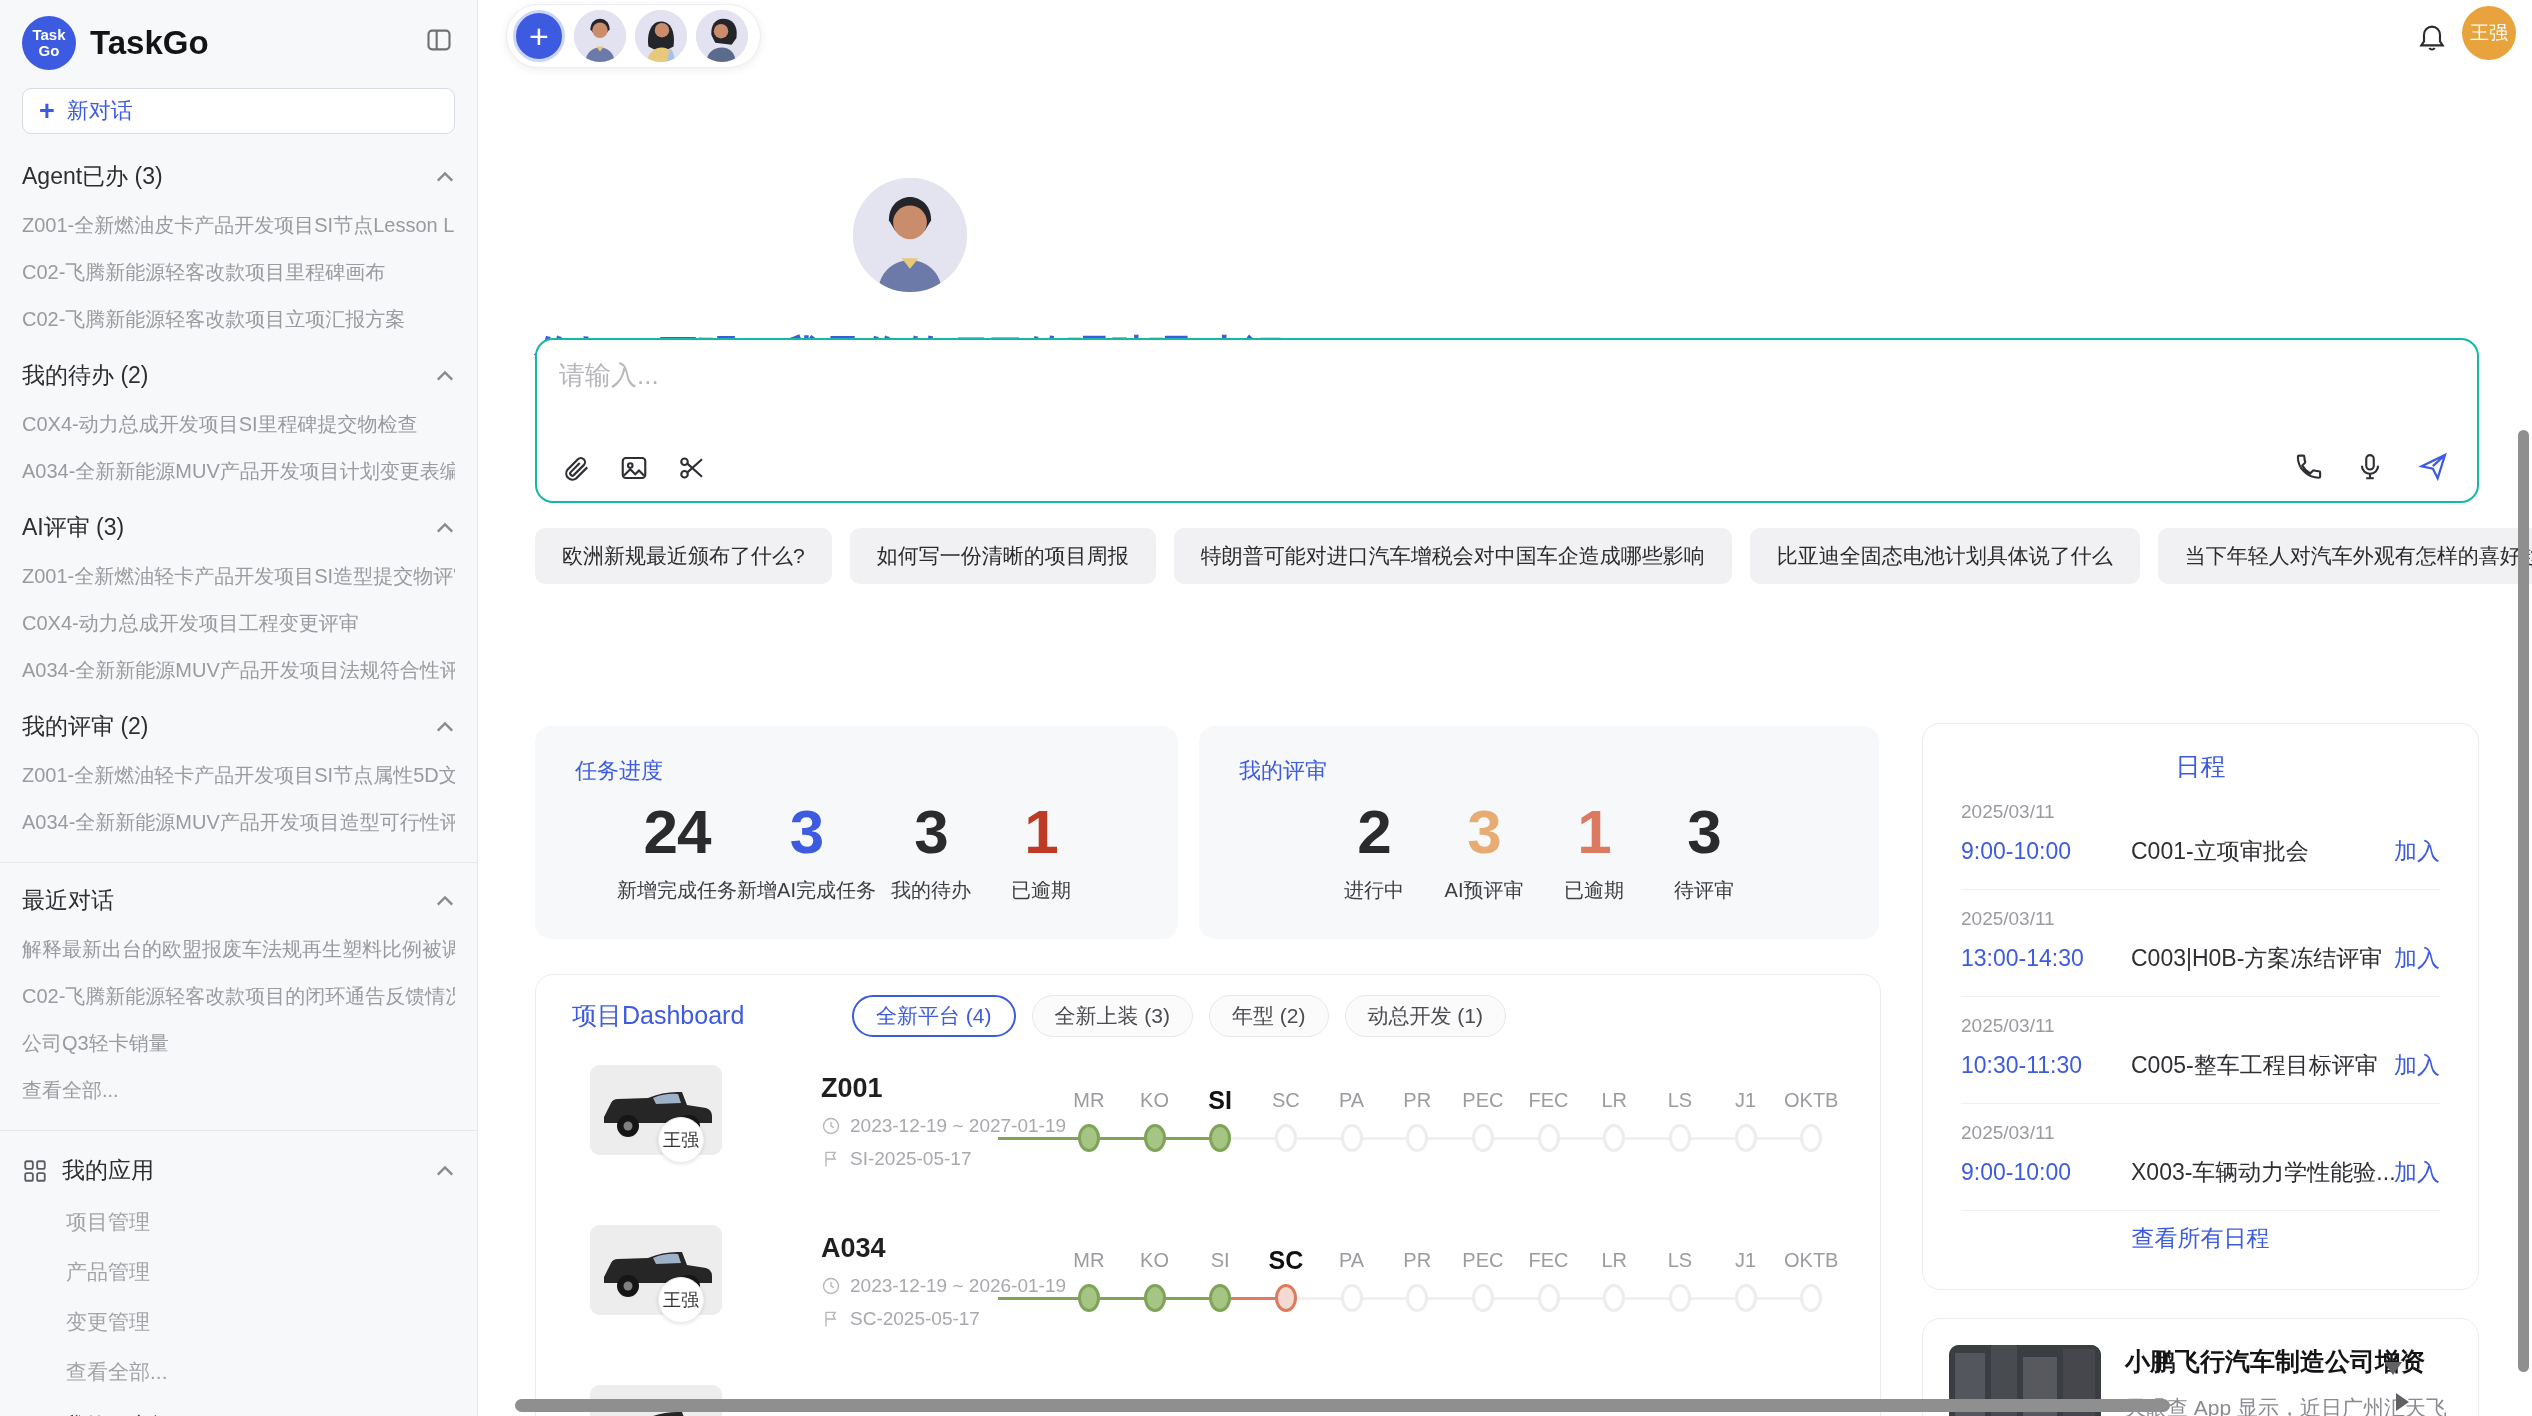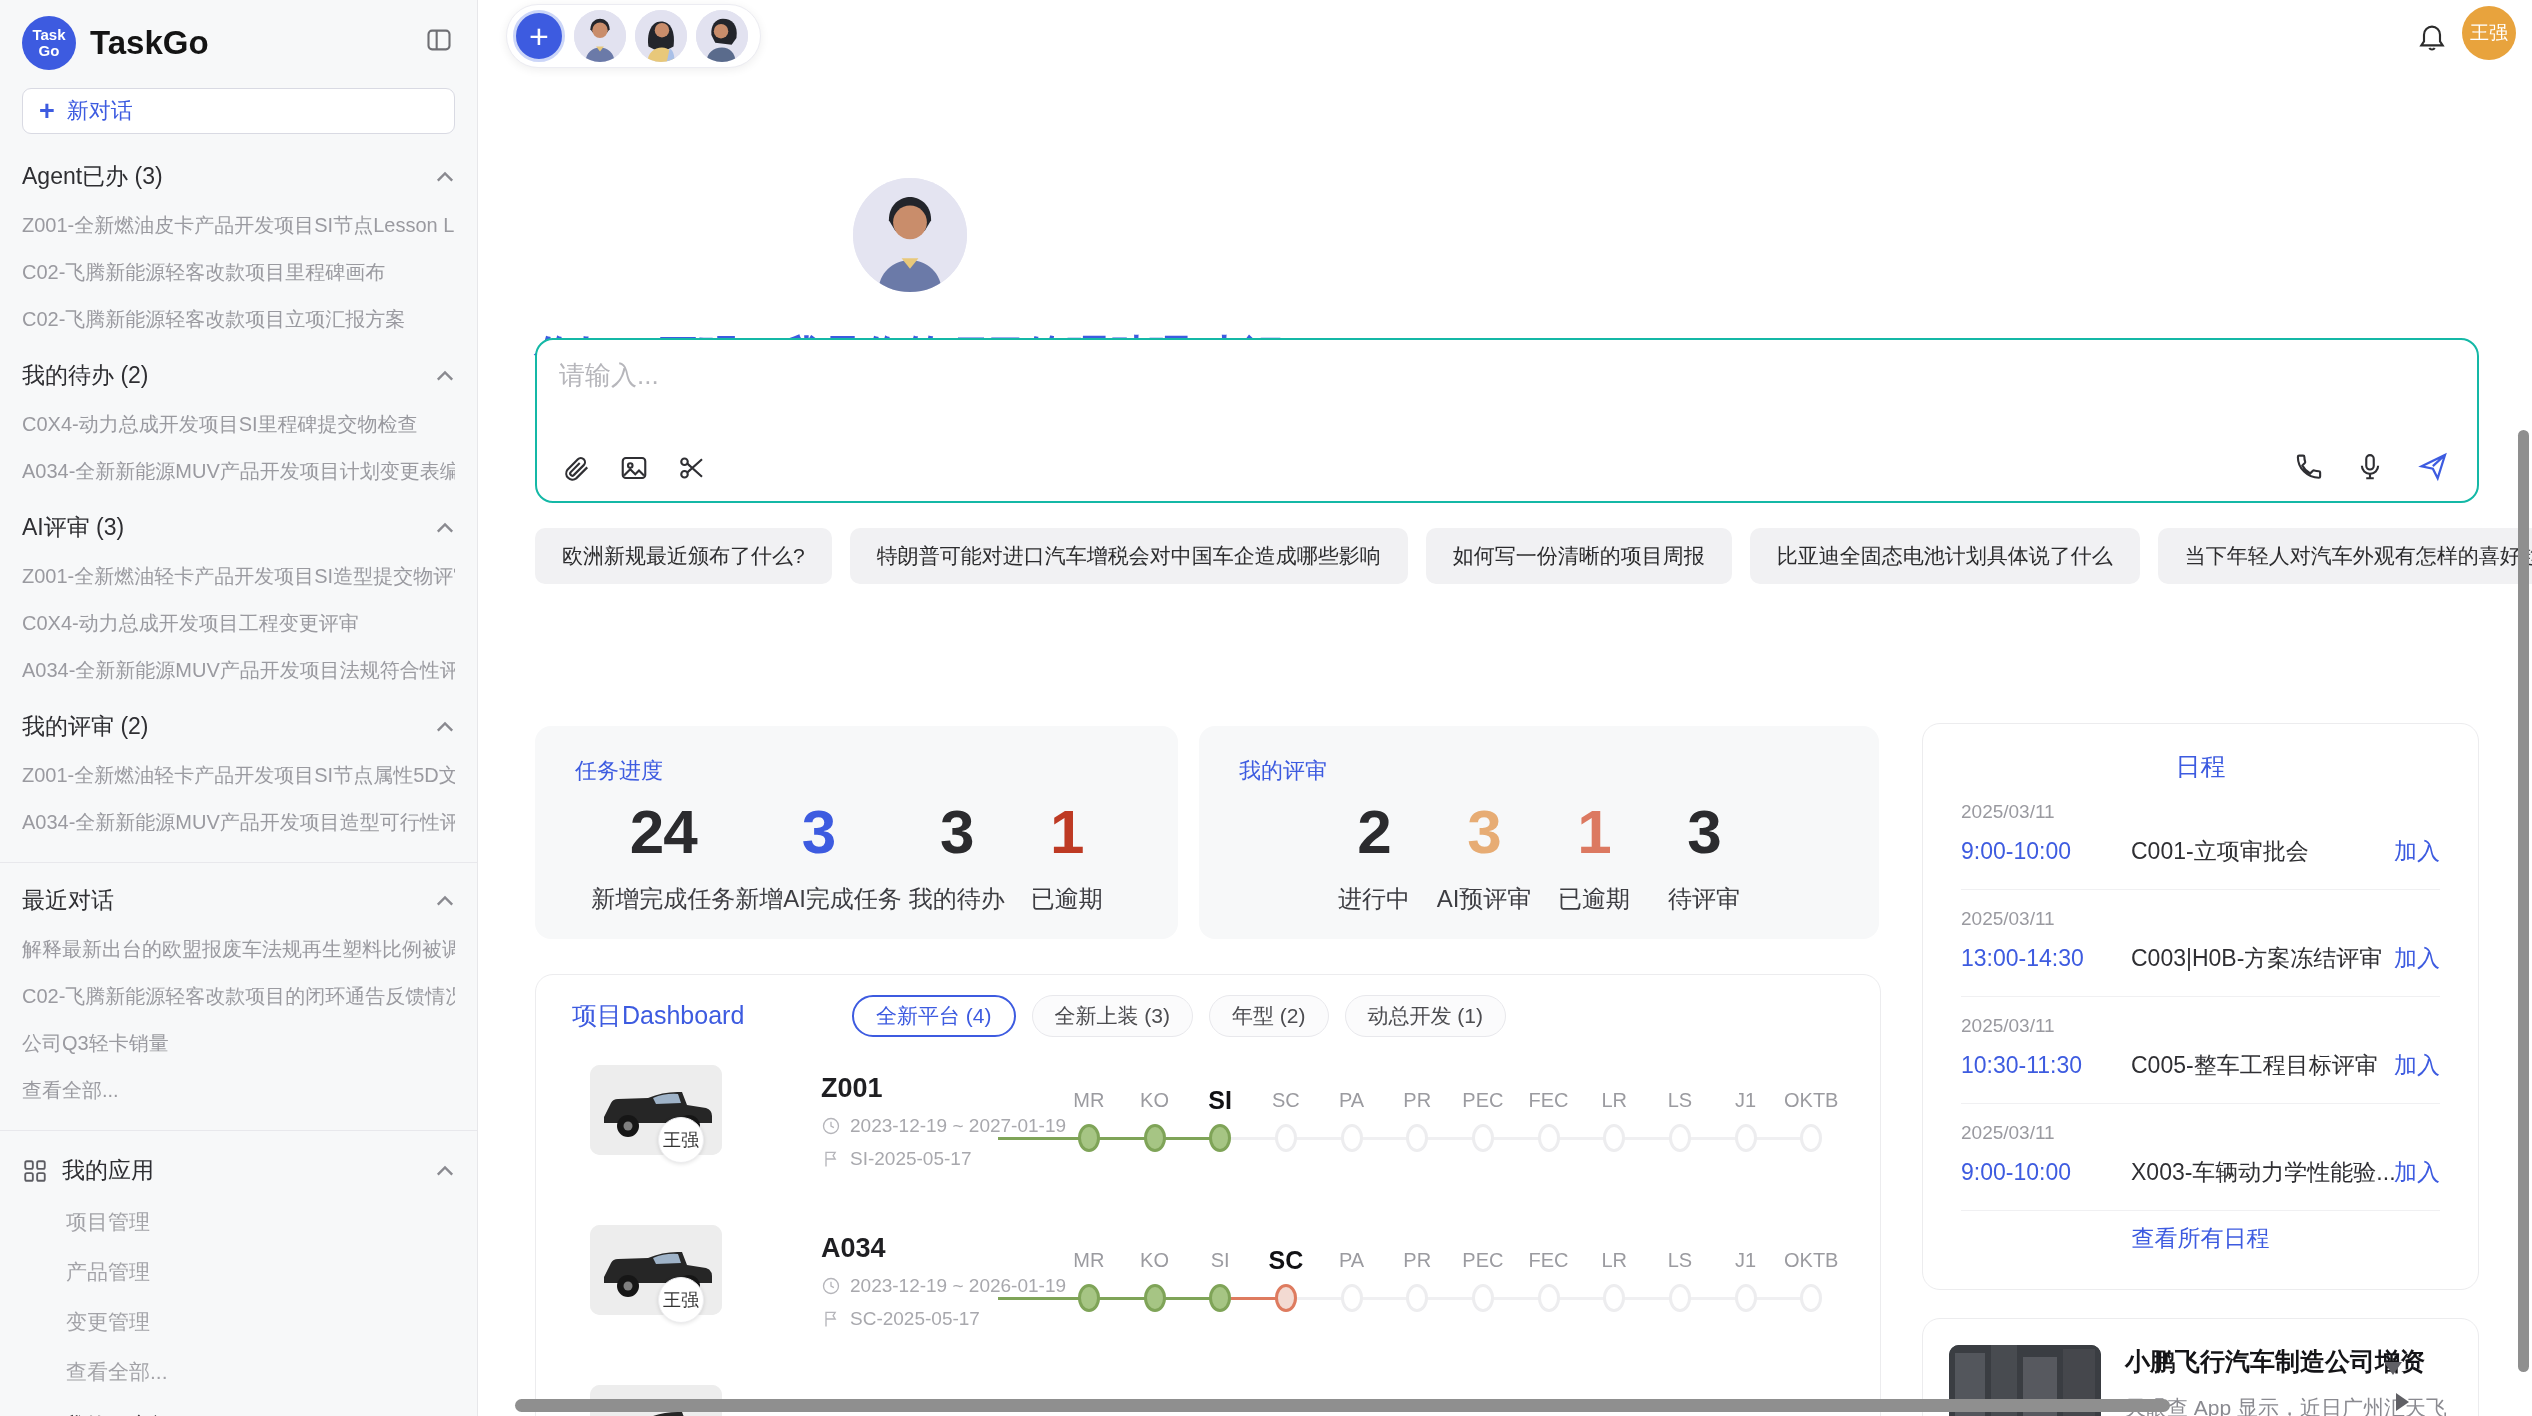--- a/index.html
+++ b/index.html
@@ -75,21 +75,21 @@
   .stat-cards { position:absolute; left:57px; top:726px; display:flex; gap:21px; }
   .stat-card { height:213px; background:#f7f8f9; border-radius:16px; padding:30px 40px 0; }
   .stat-card.c1 { width:643px; }
   .stat-card.c2 { width:680px; }
   .card-title { font-size:22px; color:#3D5BE0; }
   .stat-row { display:flex; justify-content:center; margin-top:10px; padding:0 8px; }
   .stat { text-align:center; min-width:110px; }
   .stat-val { font-size:62px; font-weight:600; color:#2b2b2e; letter-spacing:-1px; }
   .stat-val.blue { color:#3D5BE0; } .stat-val.red { color:#BE3A24; }
   .stat-val.orange { color:#E7AC74; } .stat-val.salmon { color:#DC7961; }
-  .stat-label { margin-top:16px; font-size:24px; color:#3d3d42; }
+  .stat-label { margin-top:10px; font-size:20px; color:#3d3d42; }
 
   .dash-card { position:absolute; left:57px; top:974px; width:1346px; height:620px;
     background:#fff; border:1px solid #ececee; border-radius:18px; overflow:hidden; }
   .dash-head { position:absolute; left:36px; top:24px; right:20px; display:flex; align-items:center; }
   .dash-title { font-size:25px; color:#3D5BE0; }
   .tabs { position:absolute; left:280px; top:-4px; display:flex; gap:16px; }
   .tab { height:42px; border-radius:21px; padding:0 22px; font-size:21px; display:flex;
     align-items:center; background:#fbfbfc; border:1px solid #e8e8ec; color:#4c4c50;
     cursor:pointer; white-space:nowrap; font-family:inherit; }
   .tab.active { border:2px solid #3D5BE0; color:#3D5BE0; background:#fff; }
@@ -356,22 +356,22 @@
         <span class="c-ico send">
           <svg width="32" height="32" viewBox="0 0 24 24" fill="none" stroke="currentColor" stroke-width="1.7">
             <path d="M3.5 11.5L21 3l-5.5 17.5-3.6-7.2zM21 3l-9.1 8.3"></path>
           </svg></span>
       </div>
     </div>
 
     <div class="chips">
 
     <button class="chip">欧洲新规最近颁布了什么?</button>
+        <button class="chip">如何写一份清晰的项目周报</button>
         <button class="chip">特朗普可能对进口汽车增税会对中国车企造成哪些影响</button>
-        <button class="chip">如何写一份清晰的项目周报</button>
         <button class="chip">比亚迪全固态电池计划具体说了什么</button>
         <button class="chip">当下年轻人对汽车外观有怎样的喜好趋势</button>
       </div>
 
 
     <div class="stat-cards">
       <div class="stat-card c1">
         <div class="card-title">任务进度</div>
         <div class="stat-row">
 

